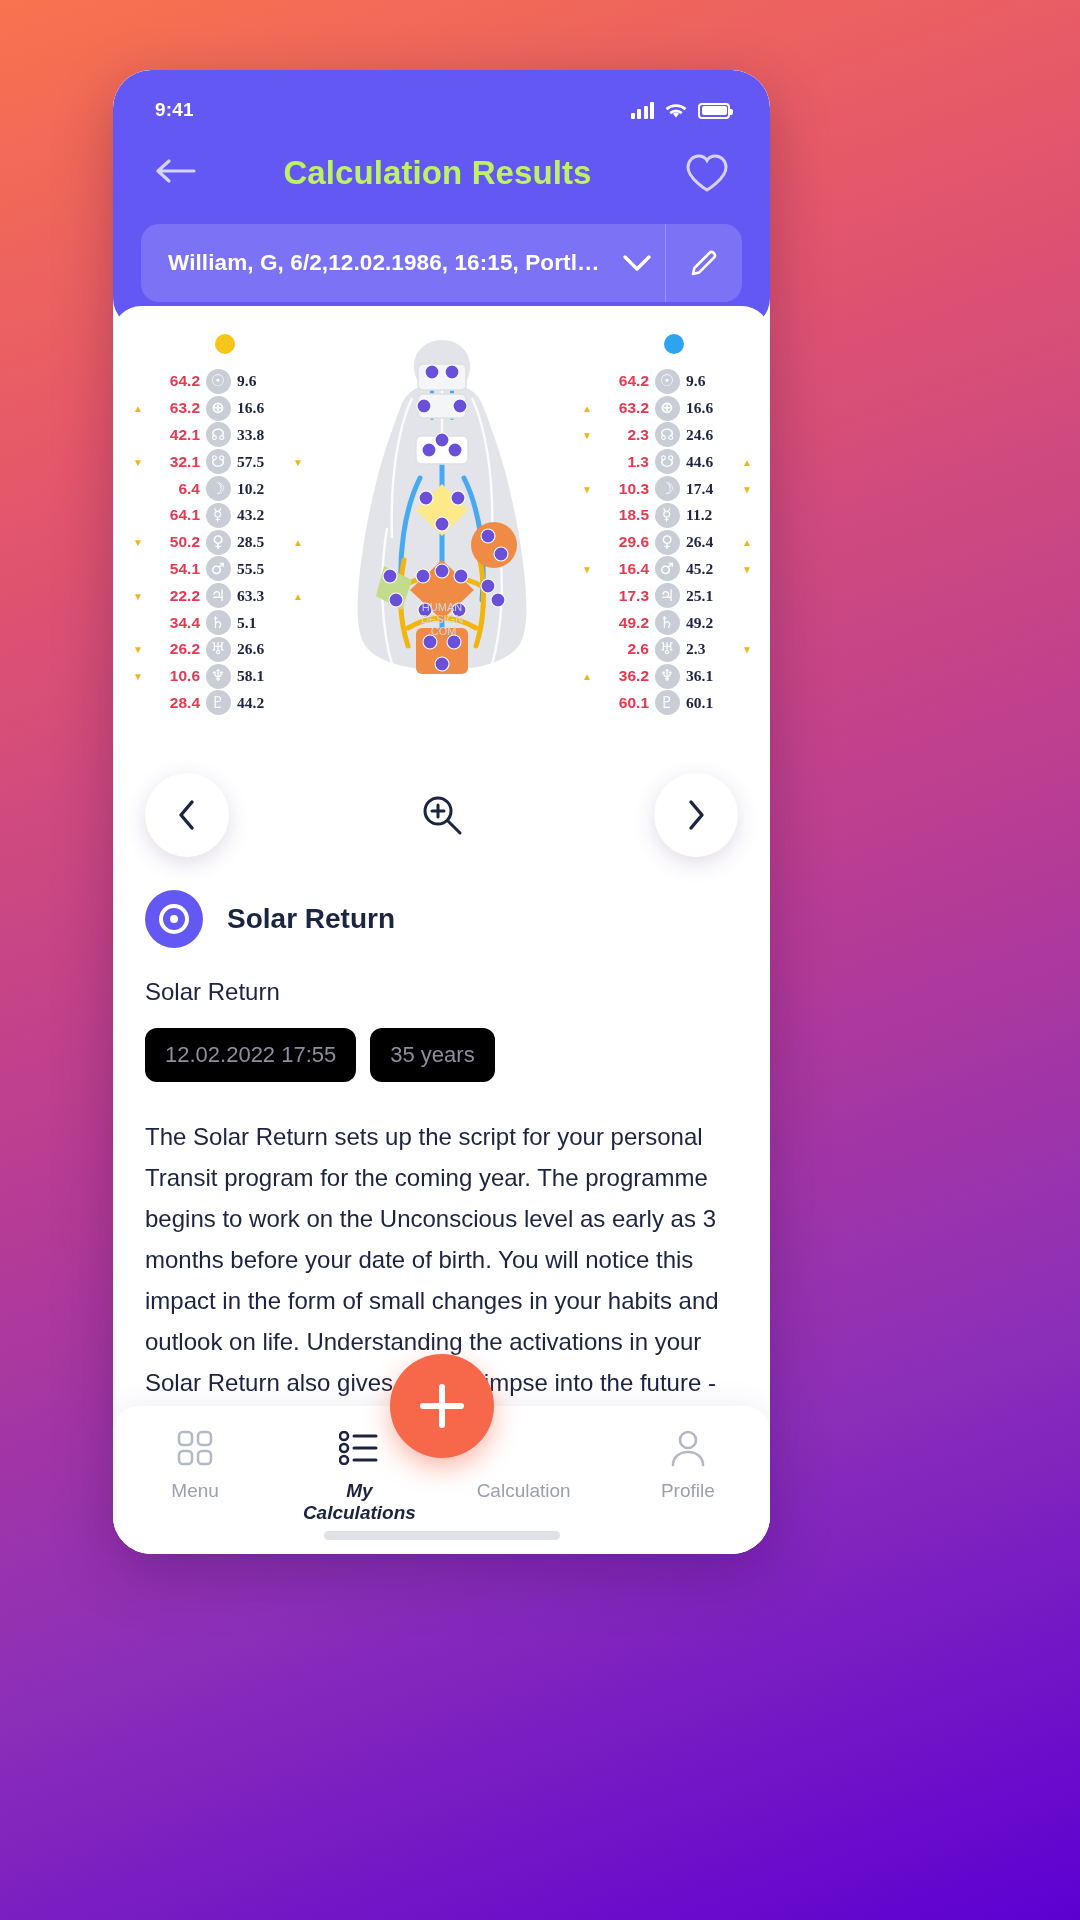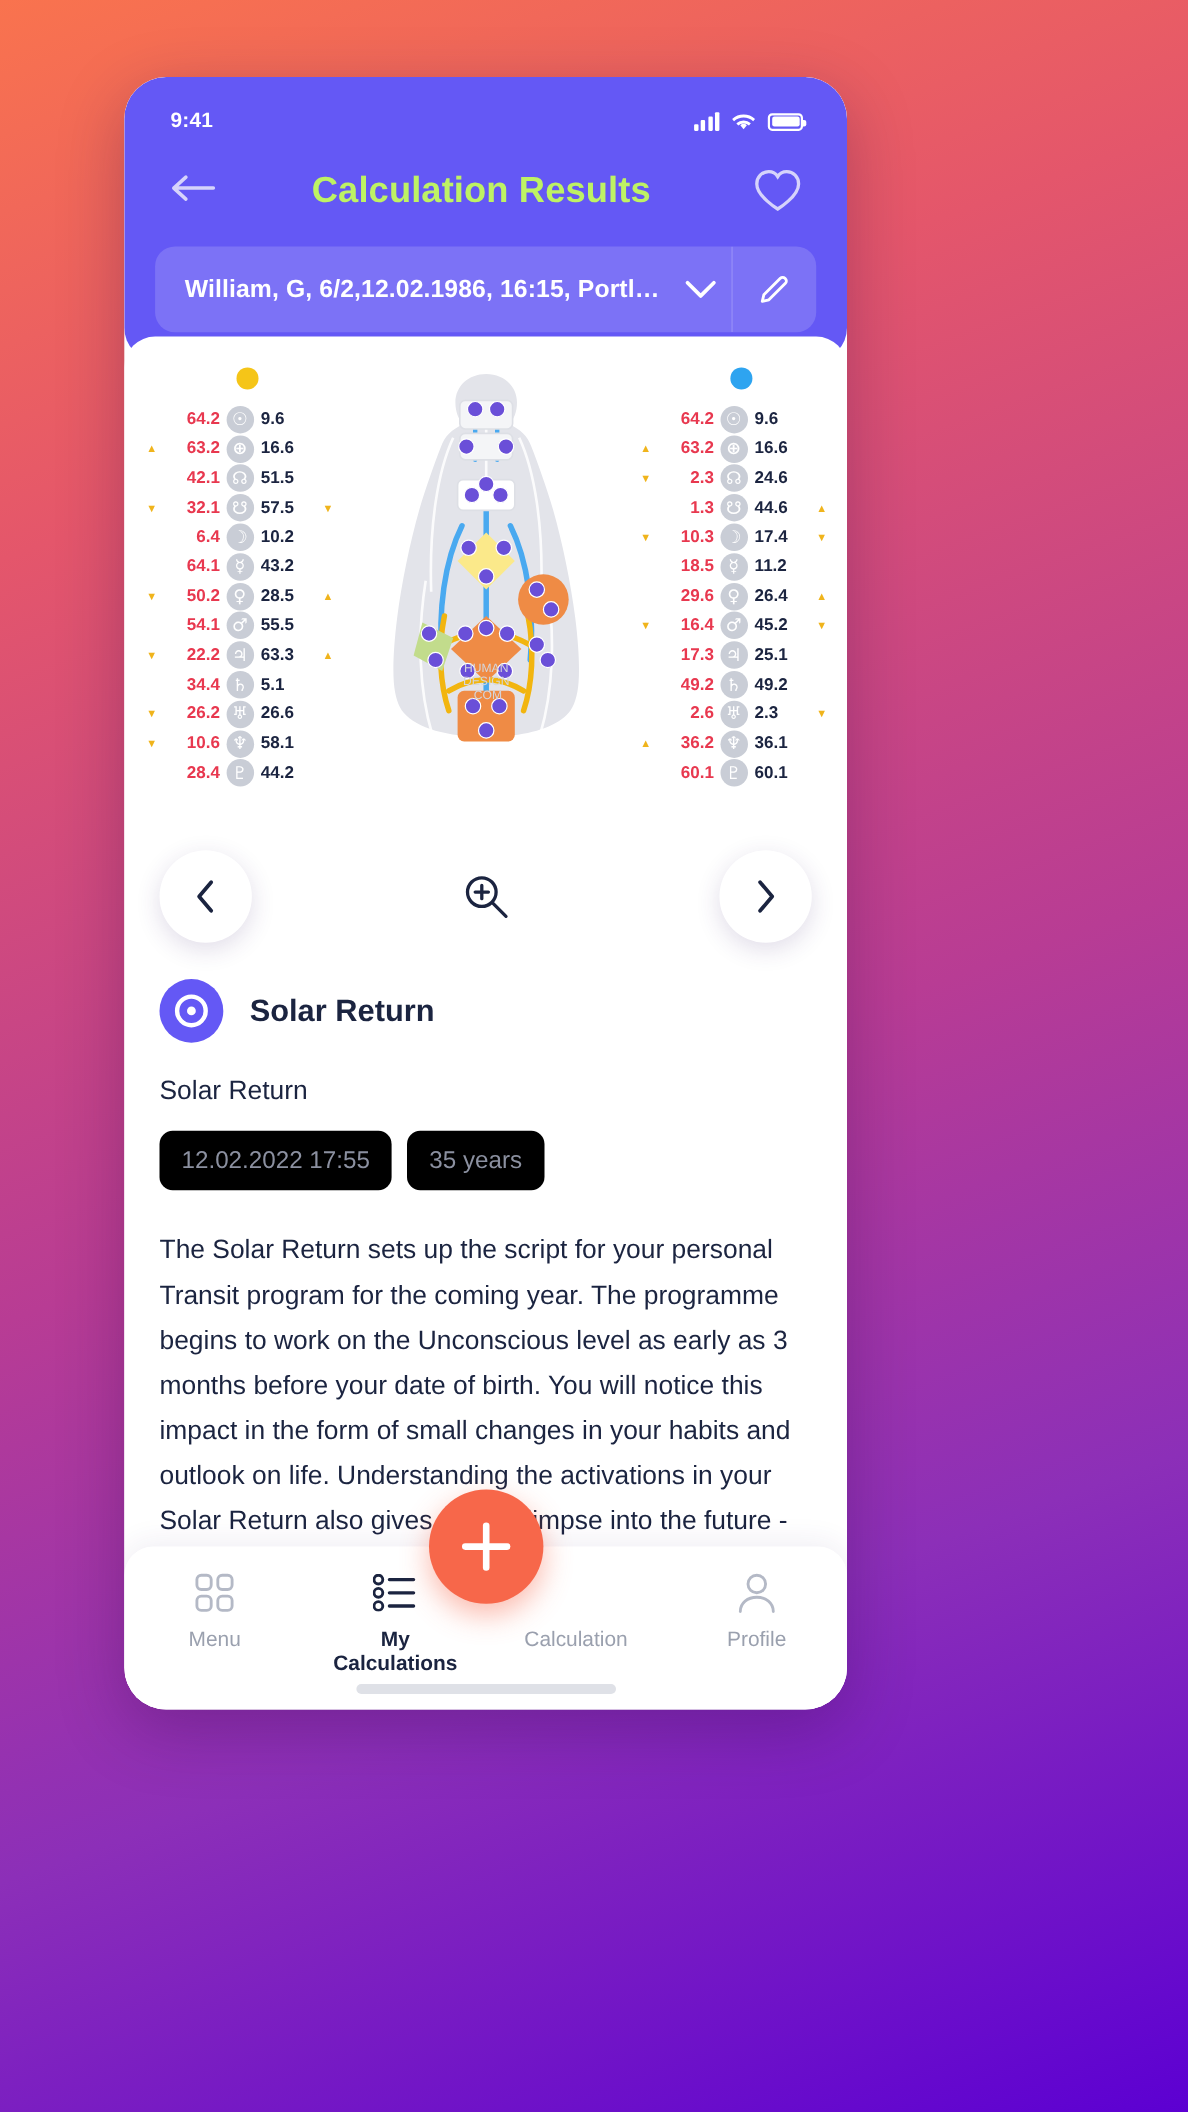--- a/index.html
+++ b/index.html
@@ -110,21 +110,21 @@
 
   .grow {
     display: grid;
     grid-template-columns: 58px 30px 58px;
     align-items: center;
     height: 26.8px;
     font-size: 15.5px;
     font-weight: 700;
   }
   .gv-l { text-align: right; color: #e8384f; position: relative; padding-right: 3px;}
-  .gv-r { text-align: left;  color: #1b2440; padding-left: 4px; position: relative;}
+  .gv-r { text-align: left;  color: #1b2440; padding-left: 4px; position: relative; font-family: Liberation Serif, serif;}
   .gi {
     width: 25px; height: 25px; border-radius: 50%;
     background: #c9cdd6; margin: 0 auto;
     display:flex; align-items:center; justify-content:center;
     color:#fff; font-size: 16px; line-height: 1;
     font-family: "DejaVu Sans", sans-serif;
   }
   .tri { position:absolute; font-size: 10px; line-height:1; top: 5px; }
   .tri.up   { color: #f0b41c; }
   .tri.down { color: #f0b41c; }
@@ -177,21 +177,21 @@
     height: 148px;
     background: #fff;
     border-radius: 26px 26px 0 0;
     box-shadow: 0 -4px 26px rgba(60,40,110,.08);
     display: flex; align-items: flex-start; justify-content: space-around;
     padding-top: 20px;
   }
   .tab { width: 130px; text-align: center; cursor: pointer; }
   .tab .ti { height: 44px; display:flex; align-items:center; justify-content:center; }
   .tab .tl { margin-top: 10px; font-size: 19px; color: #9aa0ae; }
-  .tab.active .tl { color: #1b2440; font-weight: 700; }
+  .tab.active .tl { color: #1b2440; font-weight: 700; font-style: italic; }
   .fab {
     position: absolute; left: 50%; transform: translateX(-50%);
     top: -52px;
     width: 104px; height: 104px; border-radius: 50%;
     background: #f7674a;
     box-shadow: 0 10px 26px rgba(247,103,74,.45);
     display:flex; align-items:center; justify-content:center;
     cursor: pointer;
   }
   .fab::before { content:""; position:absolute; width: 44px; height: 6px; background:#fff; border-radius:3px; }
@@ -332,21 +332,21 @@
               <span class="gv-r">9.6</span>
             </div>
             <div class="grow">
               <span class="gv-l"><span class="tri up">▲</span>63.2</span>
               <span class="gi">⊕</span>
               <span class="gv-r">16.6</span>
             </div>
             <div class="grow">
               <span class="gv-l">42.1</span>
               <span class="gi">☊</span>
-              <span class="gv-r">51.5</span>
+              <span class="gv-r">33.8</span>
             </div>
             <div class="grow">
               <span class="gv-l"><span class="tri down">▼</span>32.1</span>
               <span class="gi">☋</span>
               <span class="gv-r">57.5<span class="tri down">▼</span></span>
             </div>
             <div class="grow">
               <span class="gv-l">6.4</span>
               <span class="gi">☽</span>
               <span class="gv-r">10.2</span>

